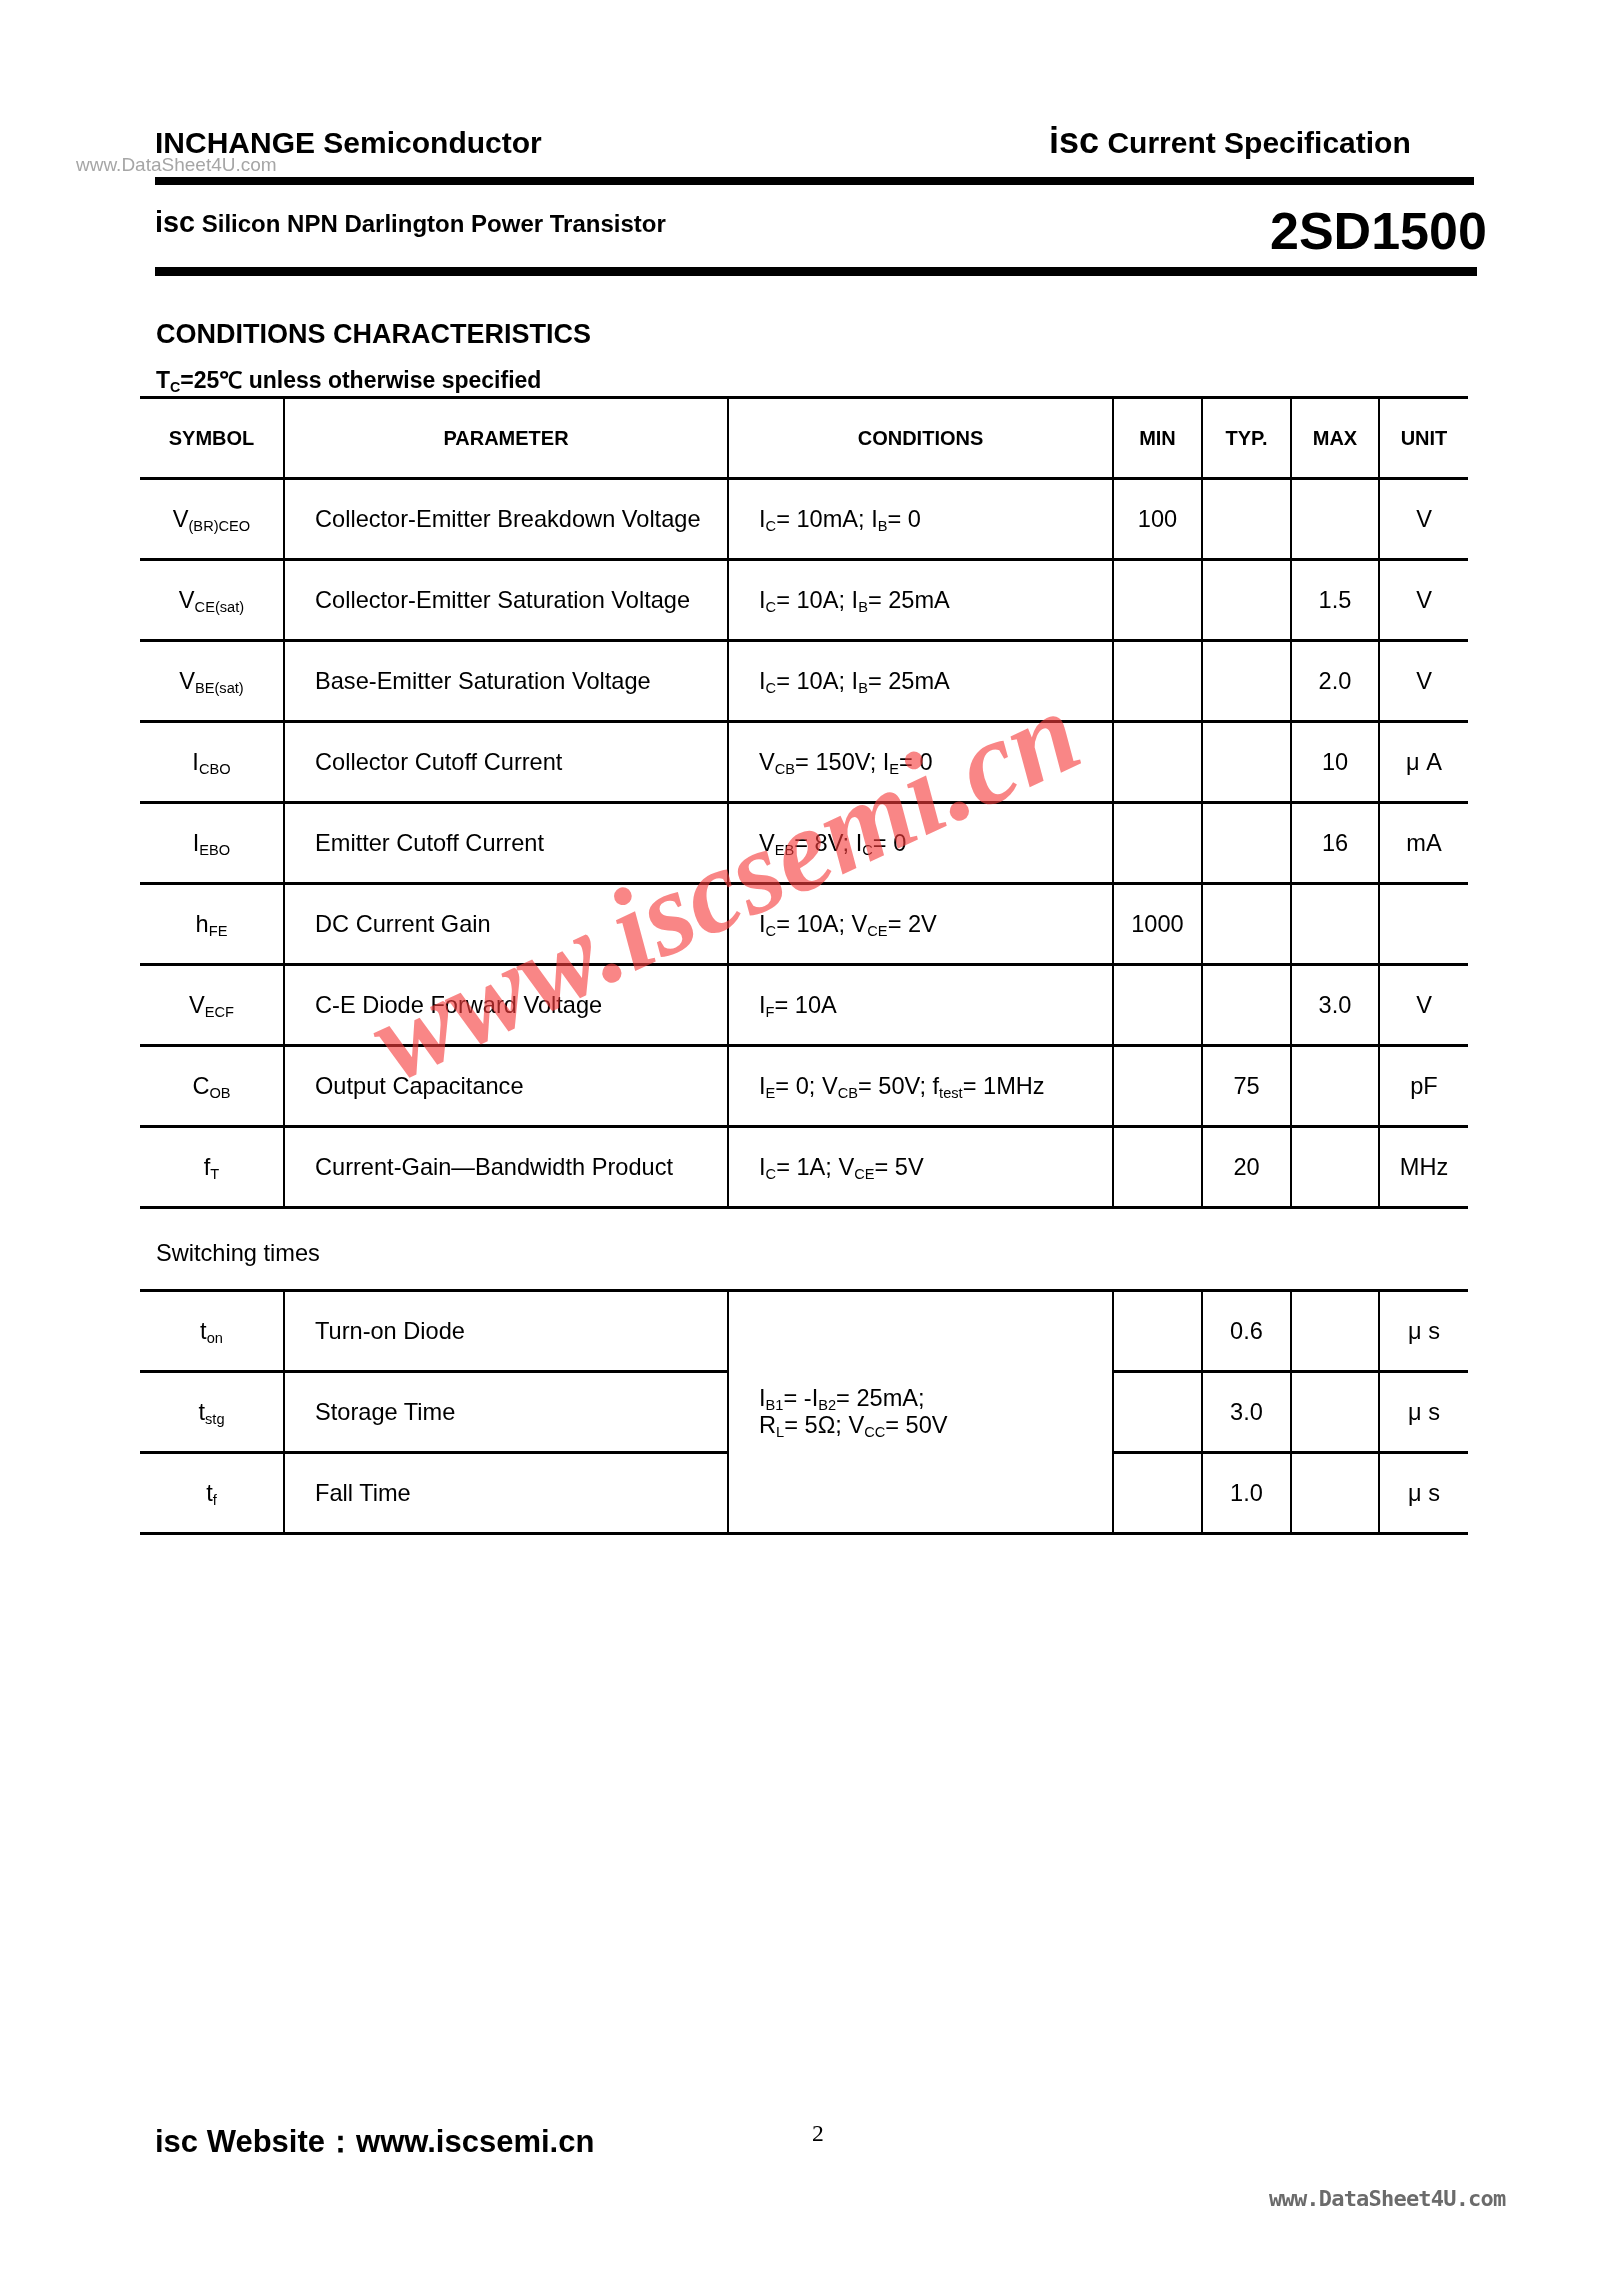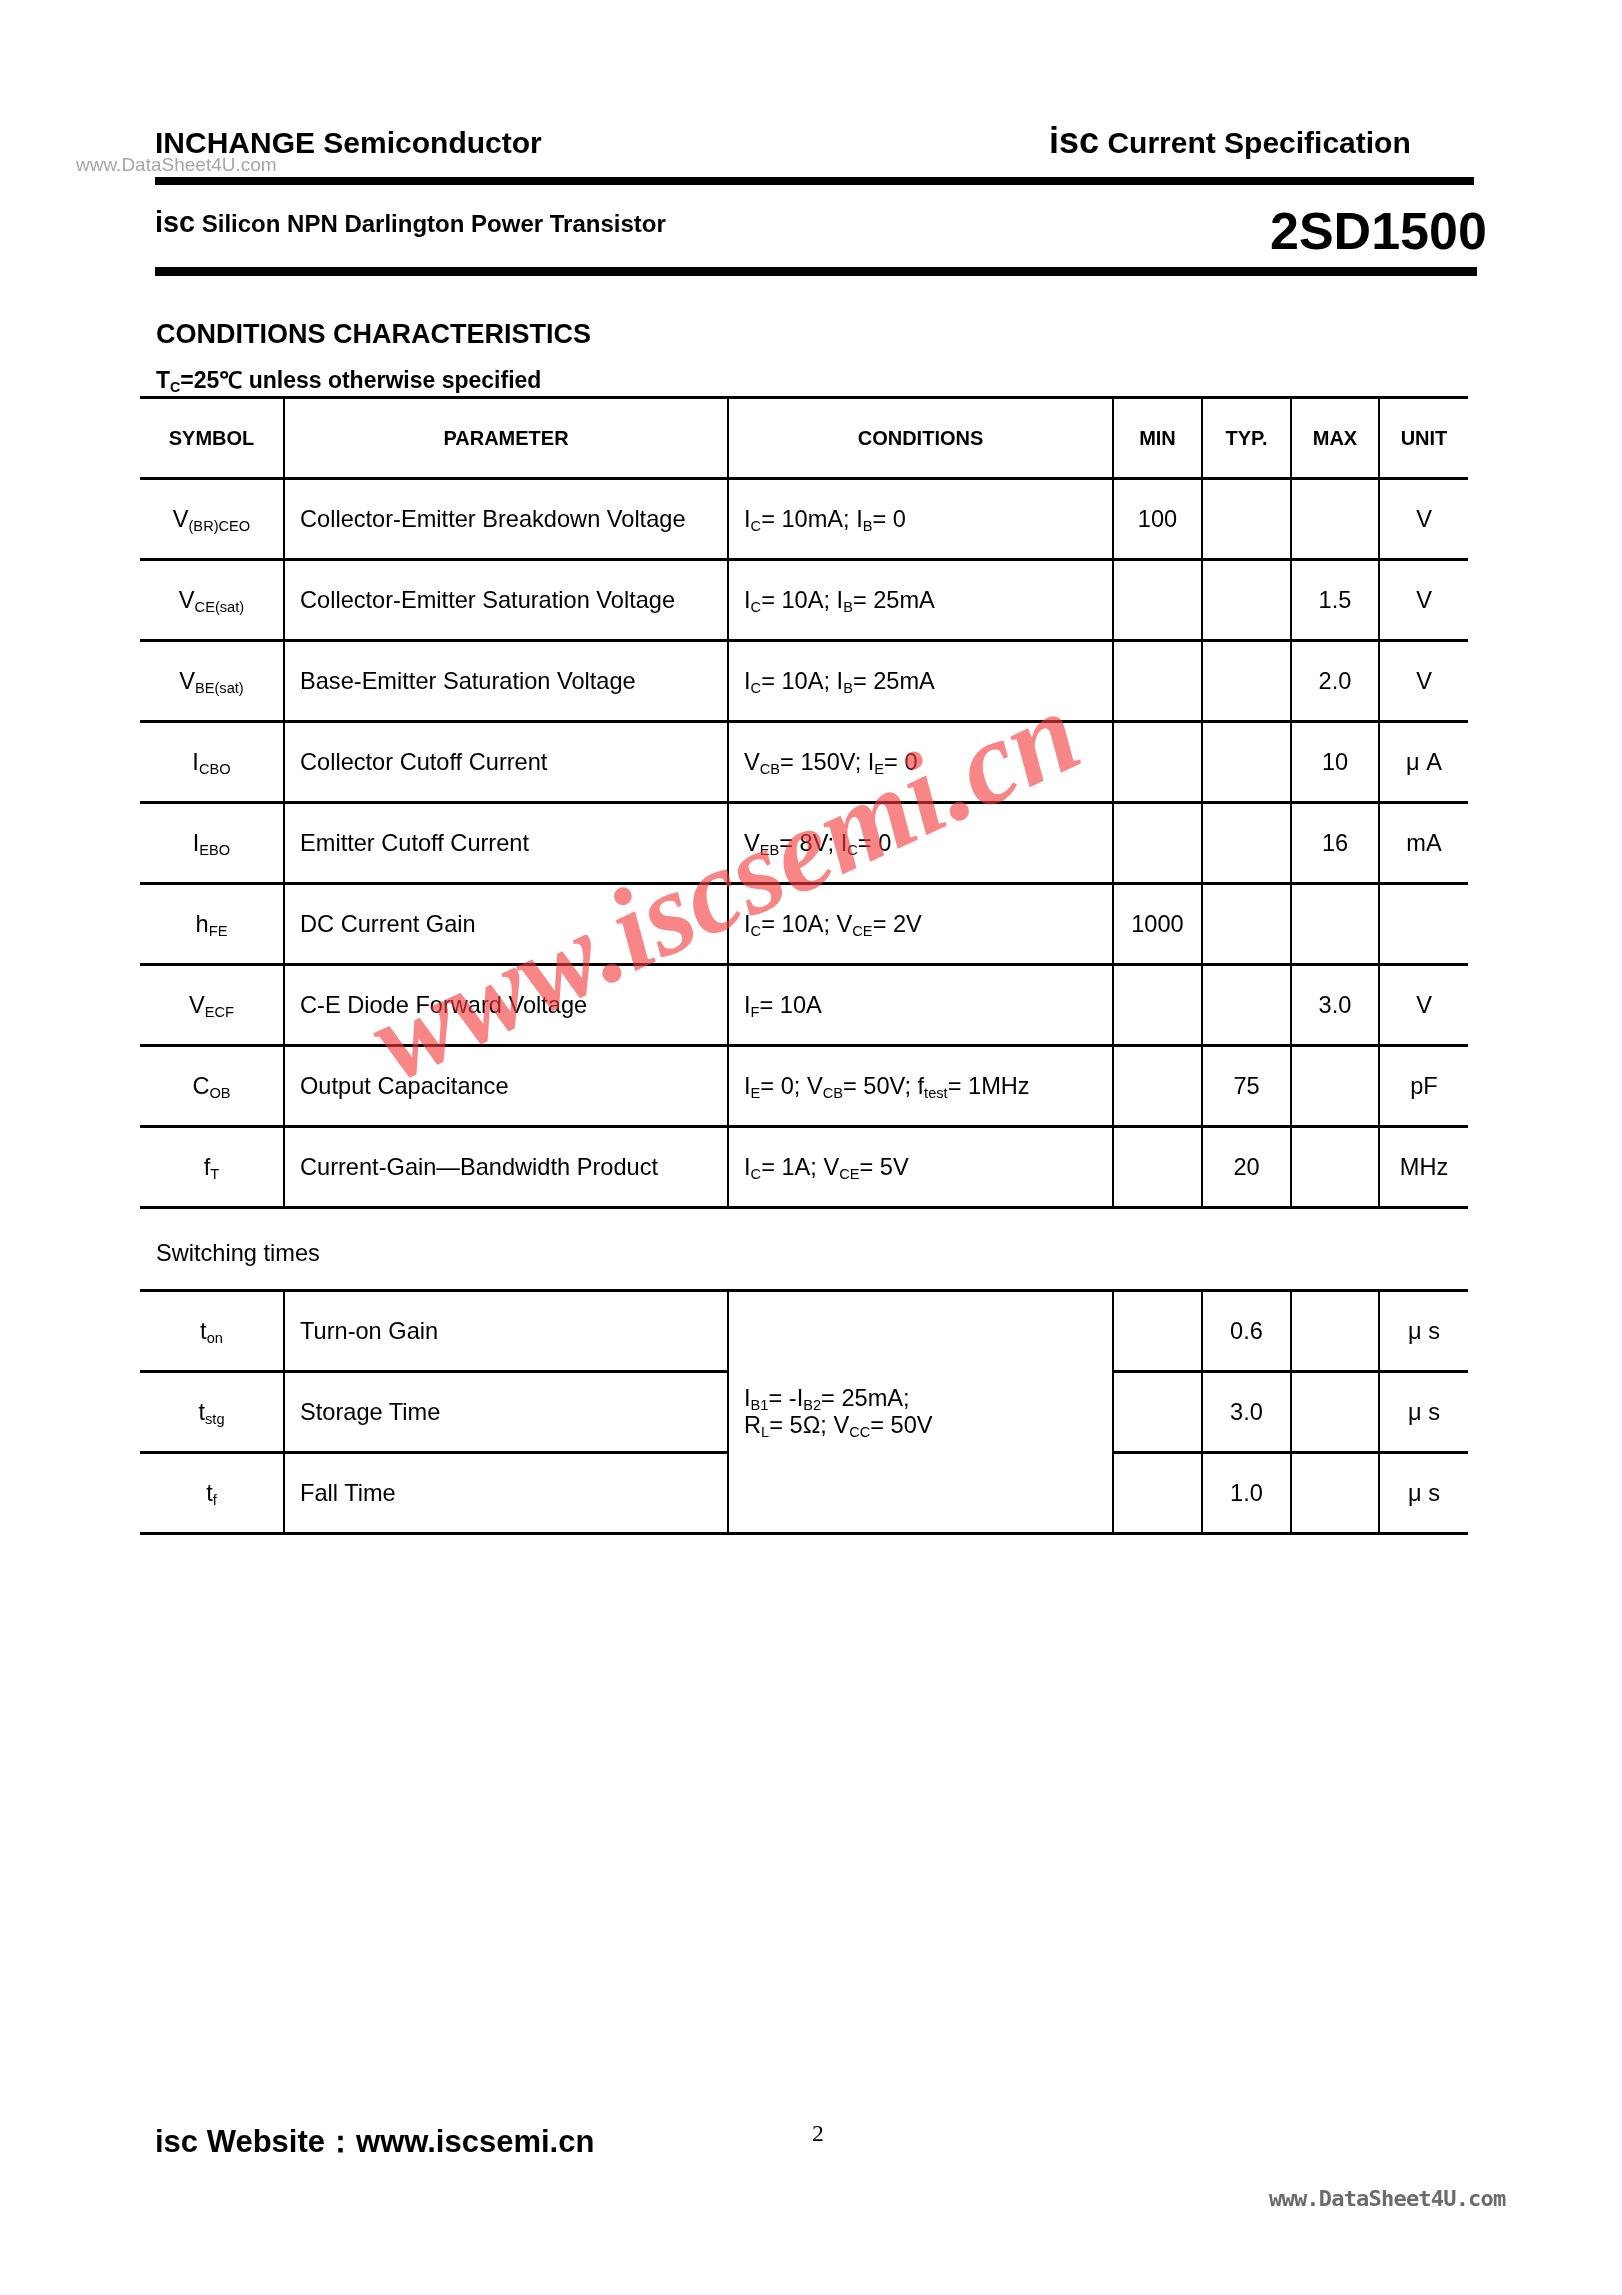--- a/index.html
+++ b/index.html
@@ -21,21 +21,21 @@
   table.spec-table { position:absolute; left:140px; border-collapse:collapse; table-layout:fixed; }
   table.spec-table td, table.spec-table th {
     border-left:2.4px solid #000; border-right:2.4px solid #000;
     border-top:3.9px solid #000; border-bottom:3.9px solid #000;
     padding:0; font-size:23.6px; font-weight:normal; text-align:center; vertical-align:middle;
   }
   table.spec-table tr > :first-child { border-left:none; }
   table.spec-table tr > :last-child { border-right:none; }
   table.spec-table th { font-weight:bold; font-size:20px; height:78px; }
   table.spec-table td { height:78px; }
-  table.spec-table td.left { text-align:left; padding-left:15px; }
+  table.spec-table td.left { text-align:left; padding-left:30px; }
   .main-table { top:396px; }
   .switch-table { top:1289px; }
   .switch-label { left:156px; top:1240px; font-size:23.6px; }
   .footer { left:155px; top:2121px; font-size:31px; font-weight:bold; }
   .pageno { left:812px; top:2120px; font-size:23.6px; font-family:"Liberation Serif", serif; }
   .overlay { position:absolute; left:408px; top:973px; font-family:"Liberation Serif", serif;
              font-style:italic; font-weight:bold; font-size:118px; color:rgba(245,60,60,0.62);
              transform:rotate(-25deg); transform-origin:left bottom; white-space:nowrap; pointer-events:none; }
 </style>
 </head>
@@ -175,21 +175,21 @@
       <col style="width:444px">
       <col style="width:385px">
     <col style="width:89px">
       <col style="width:89px">
       <col style="width:88px">
       <col style="width:89px">
   </colgroup>
   <tbody id="switch-body">
       <tr>
         <td><span>t</span><sub>on</sub></td>
-        <td class="left">Turn-on Gain</td>
+        <td class="left">Turn-on Diode</td>
         <td class="left" rowspan="3">
           <div><span>I</span><sub>B1</sub><span>= -</span><span>I</span><sub>B2</sub><span>= 25mA;</span></div>
           <div><span>R</span><sub>L</sub><span>= 5Ω; </span><span>V</span><sub>CC</sub><span>= 50V</span></div>
         </td>
         <td></td>
         <td>0.6</td>
         <td></td>
         <td>μ s</td>
       </tr>
       <tr>

